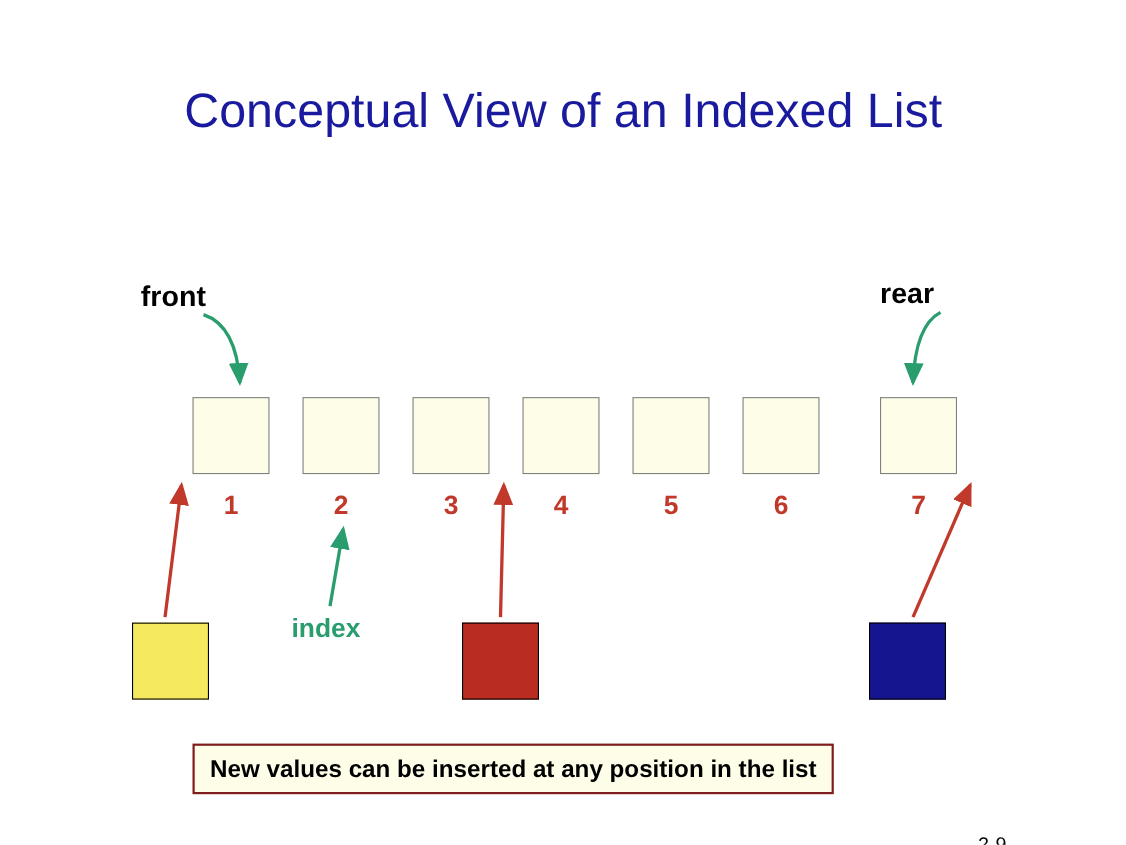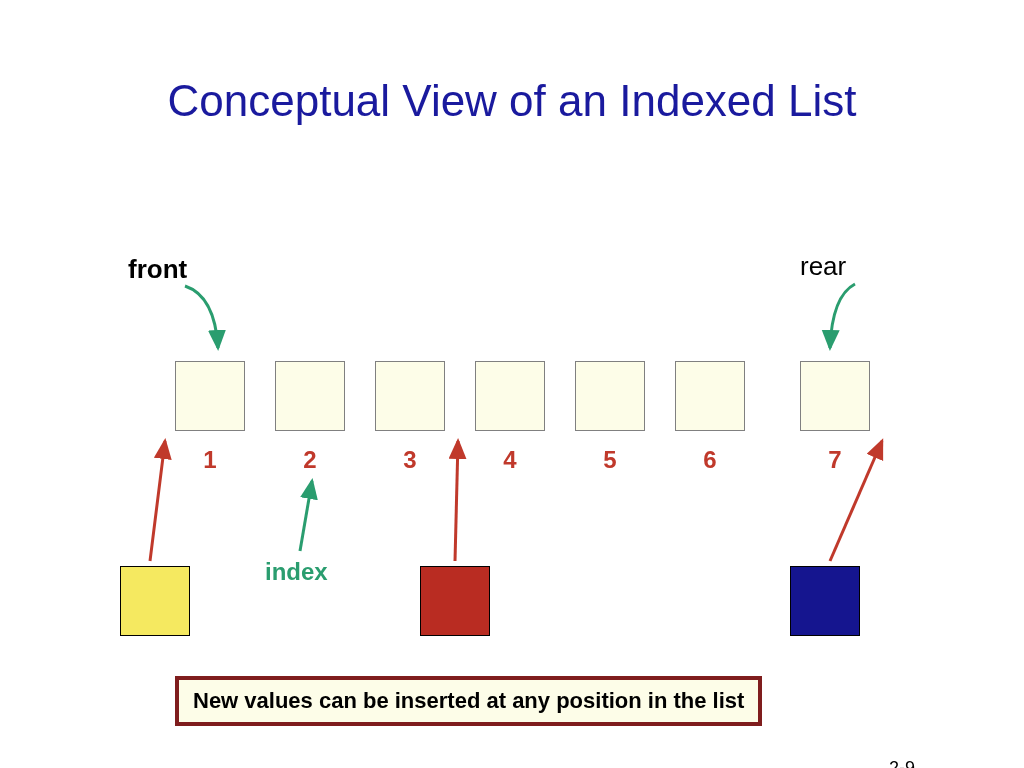--- a/index.html
+++ b/index.html
@@ -29,21 +29,21 @@
   .label-front {
     position: absolute;
     font-size: 26px;
     font-weight: bold;
     color: #000;
     text-align: center;
   }
   .label-rear {
     position: absolute;
     font-size: 26px;
-    font-weight: normal;
+    font-weight: bold;
     color: #000;
   }
   .label-index {
     position: absolute;
     font-size: 24px;
     font-weight: bold;
     color: #2a9d6f;
   }
   .cell {
     position: absolute;
@@ -67,21 +67,21 @@
     height: 70px;
     border: 1px solid #000;
     box-sizing: border-box;
   }
   .yellow { background: #f5e960; }
   .red    { background: #b92c22; }
   .blue   { background: #15158f; }
   .caption-box {
     position: absolute;
     background: #fdfde8;
-    border: 4px solid #7f1d1d;
+    border: 2px solid #7f1d1d;
     padding: 8px 14px;
     font-size: 22px;
     font-weight: bold;
     color: #000;
   }
   .page-num {
     position: absolute;
     font-size: 18px;
     color: #000;
   }

